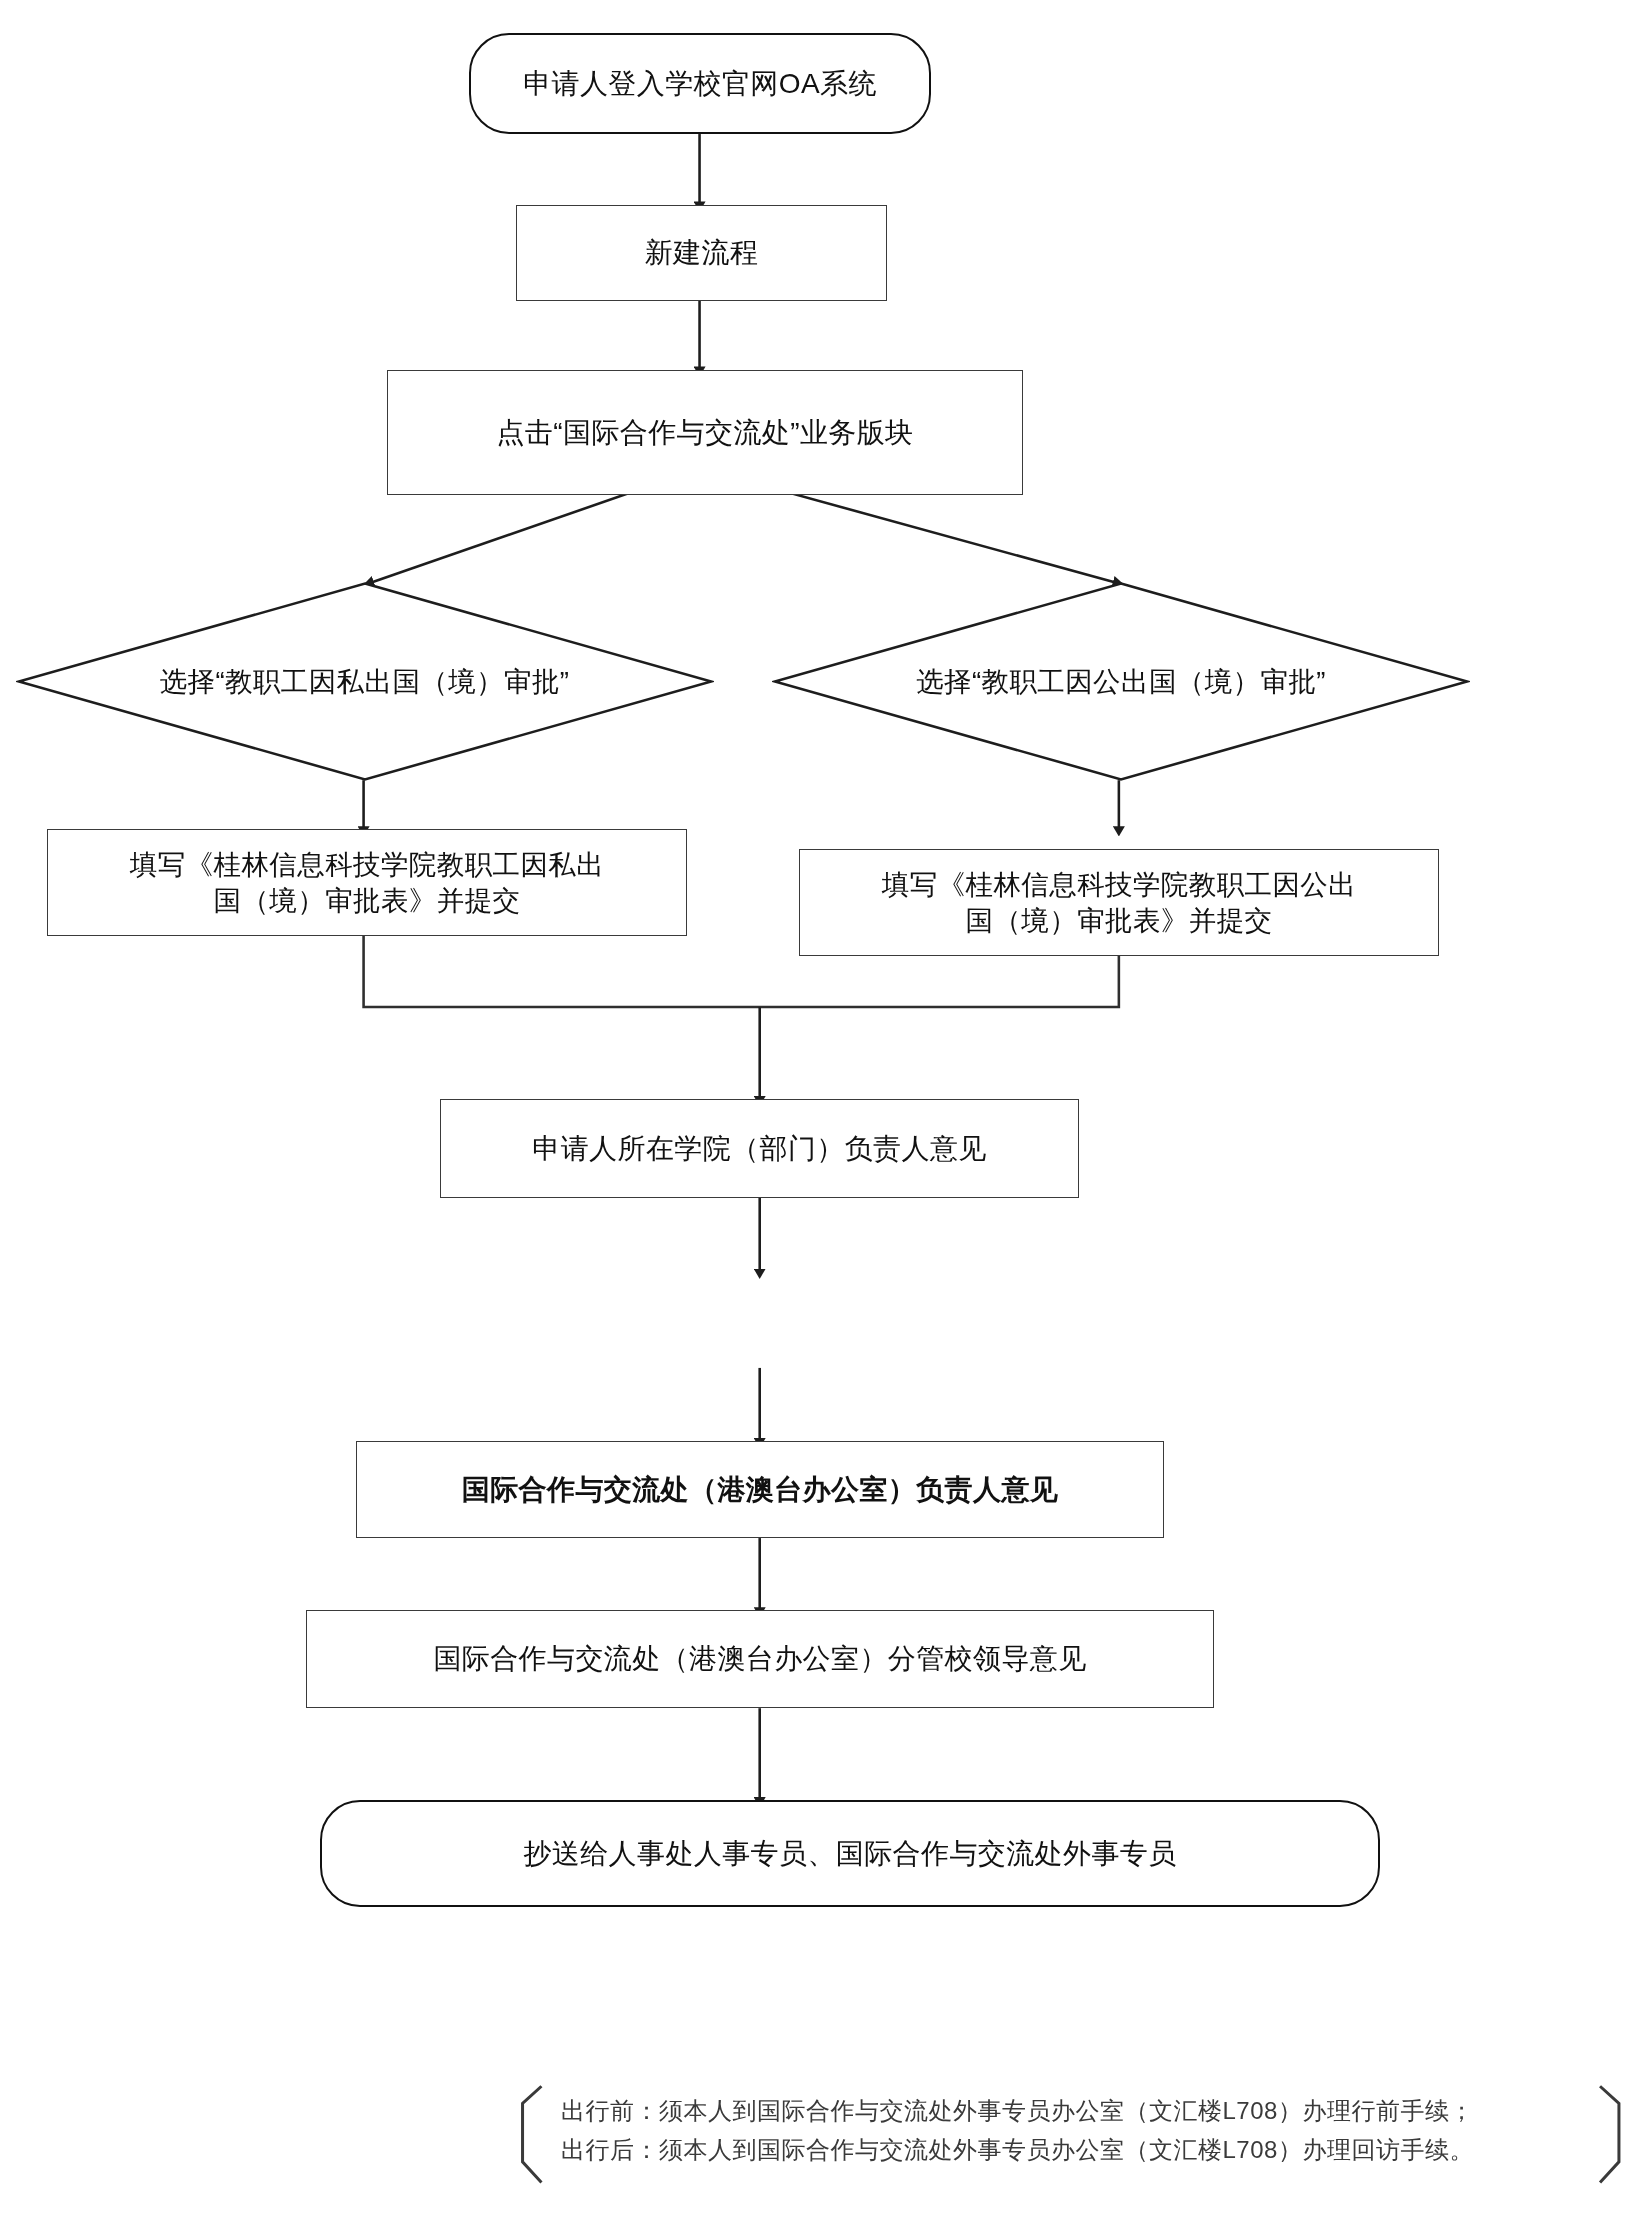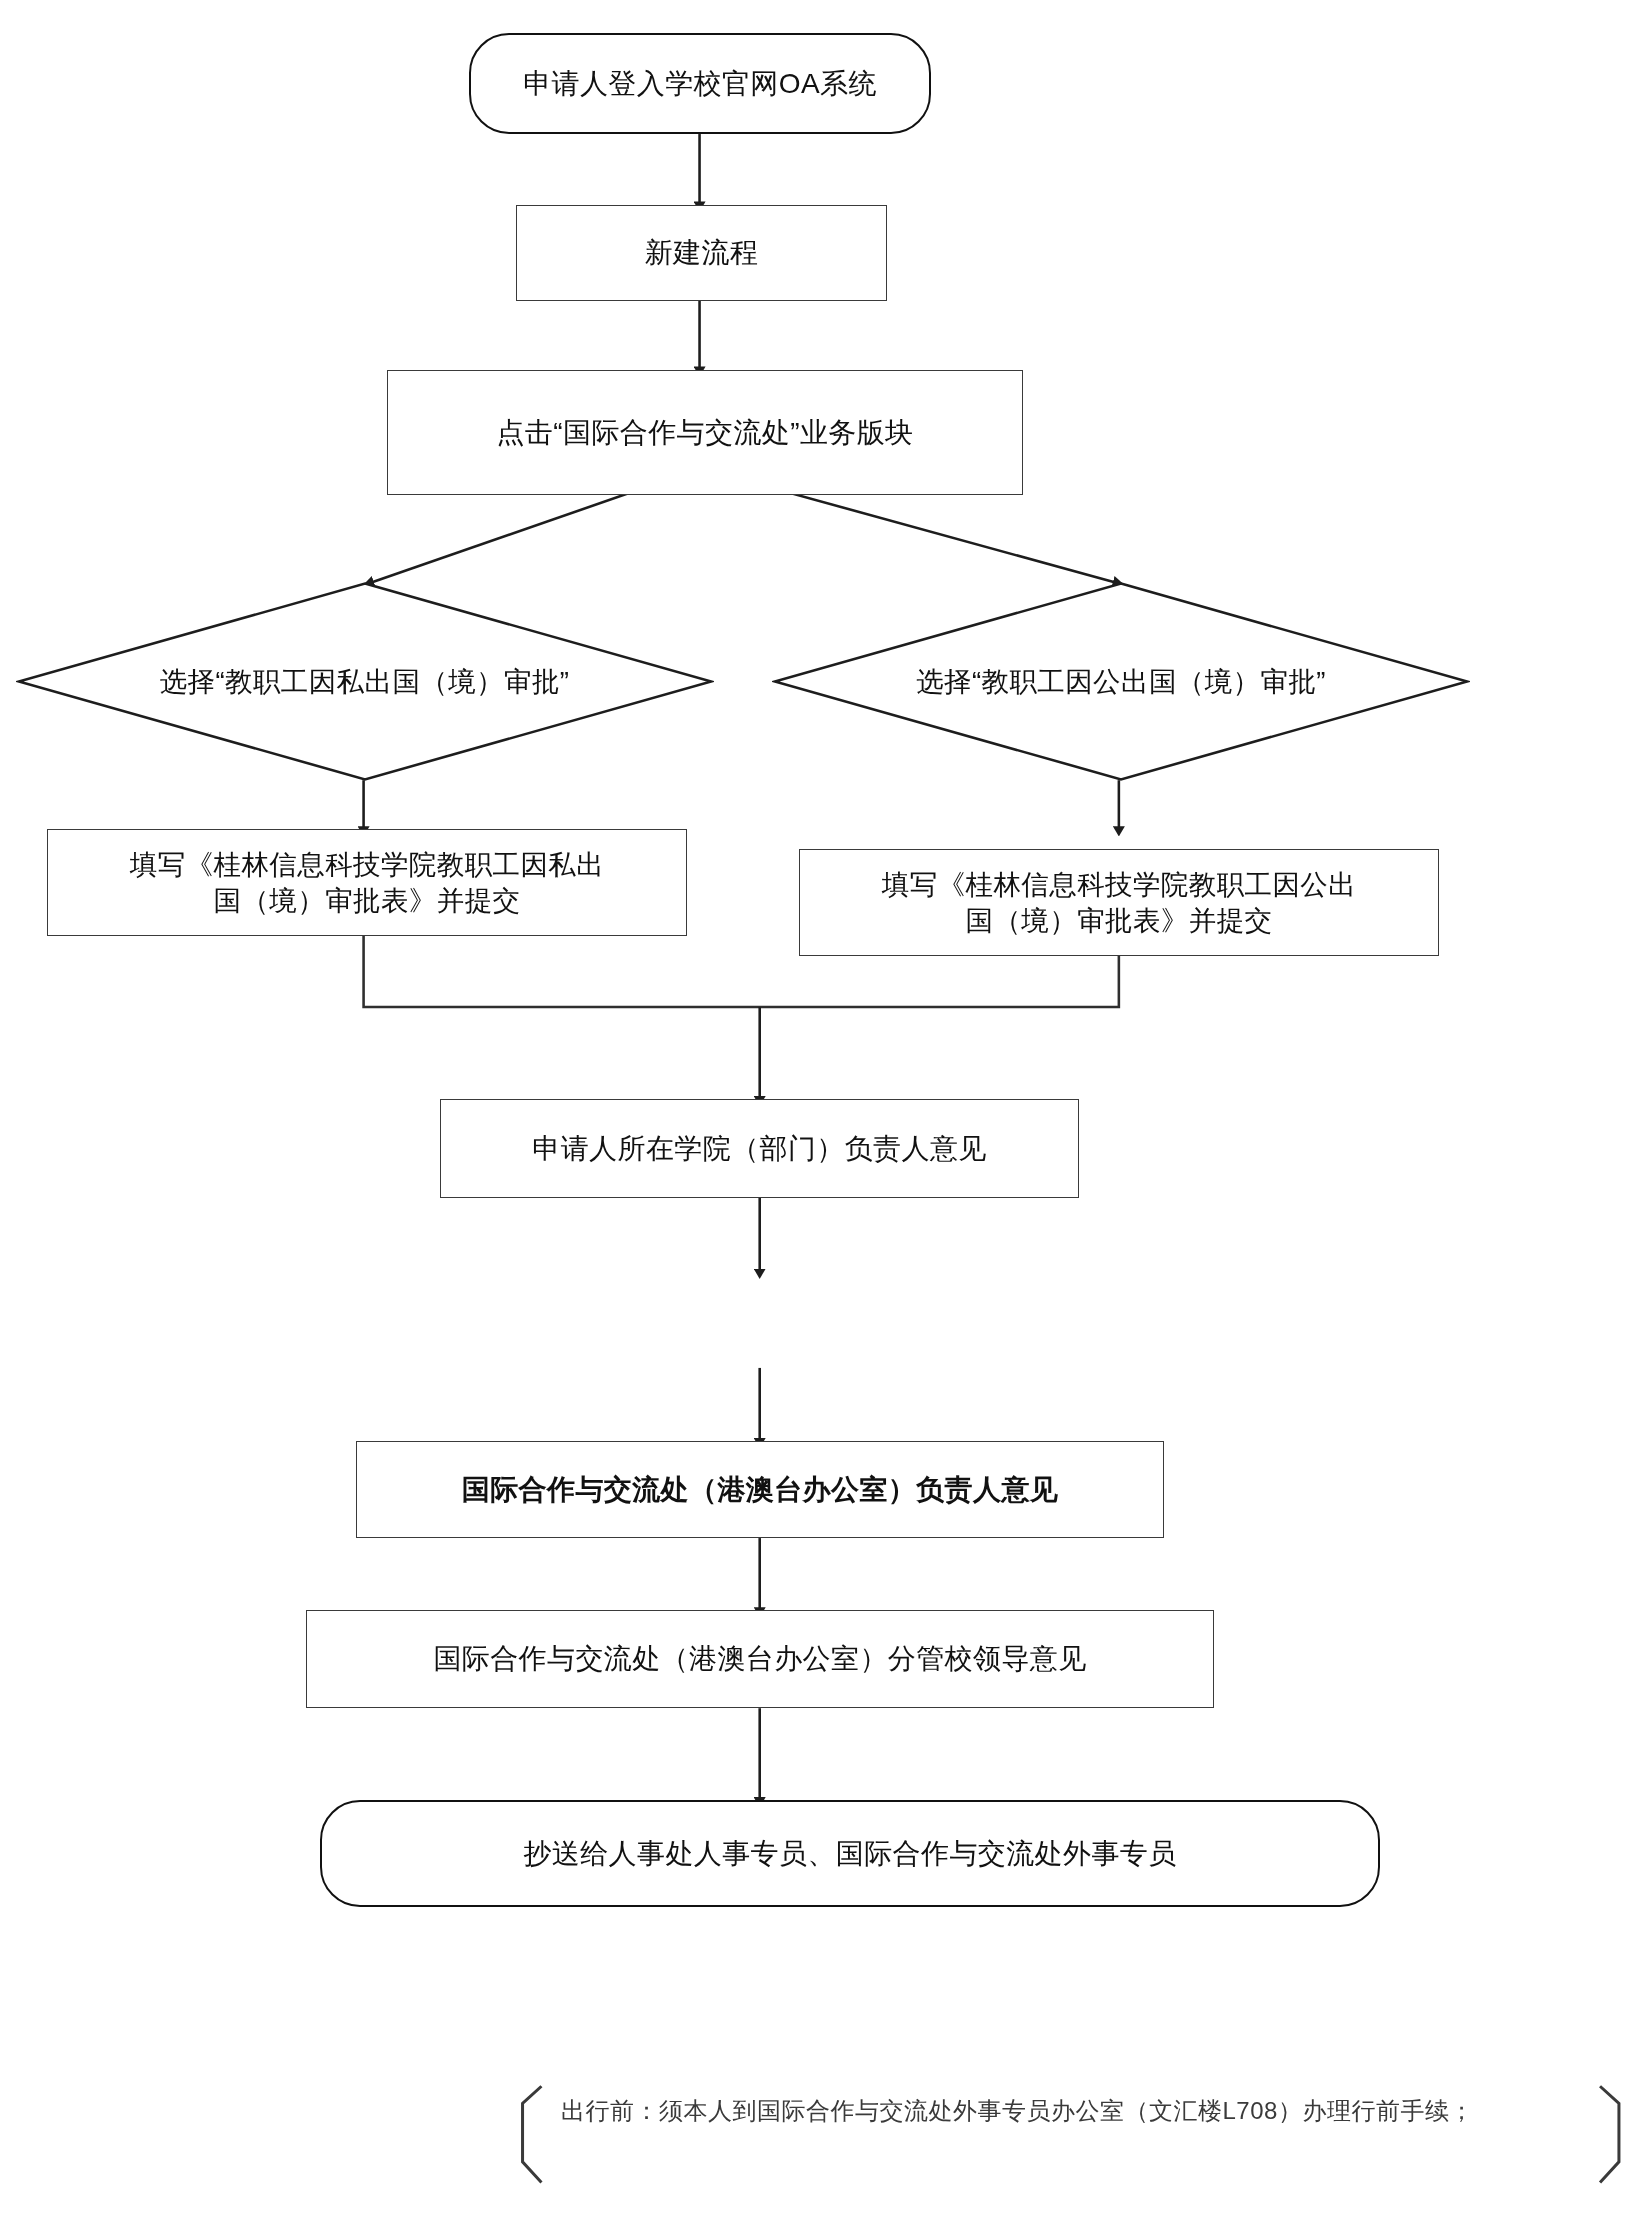--- a/index.html
+++ b/index.html
@@ -170,16 +170,17 @@
   <div class="node rect" style="left:306px; top:1610px; width:908px; height:98px; font-size:28px;">
     <span class="label">国际合作与交流处（港澳台办公室）分管校领导意见</span>
   </div>
 
   <div class="node rounded" style="left:320px; top:1800px; width:1060px; height:107px; font-size:28px;">
     <span class="label">抄送给人事处人事专员、国际合作与交流处外事专员</span>
   </div>
 
   <div class="note" style="left:523px; top:2083px; width:1100px; height:103px;">
     <div class="note-text" style="font-size:24px; top:8.6px;">出行前：须本人到国际合作与交流处外事专员办公室（文汇楼L708）办理行前手续；</div>
+    <div class="note-text" style="font-size:24px; top:48px;">出行后：须本人到国际合作与交流处外事专员办公室（文汇楼L708）办理回访手续。</div>
   </div>
 
 </div>
 
 
 </body></html>

